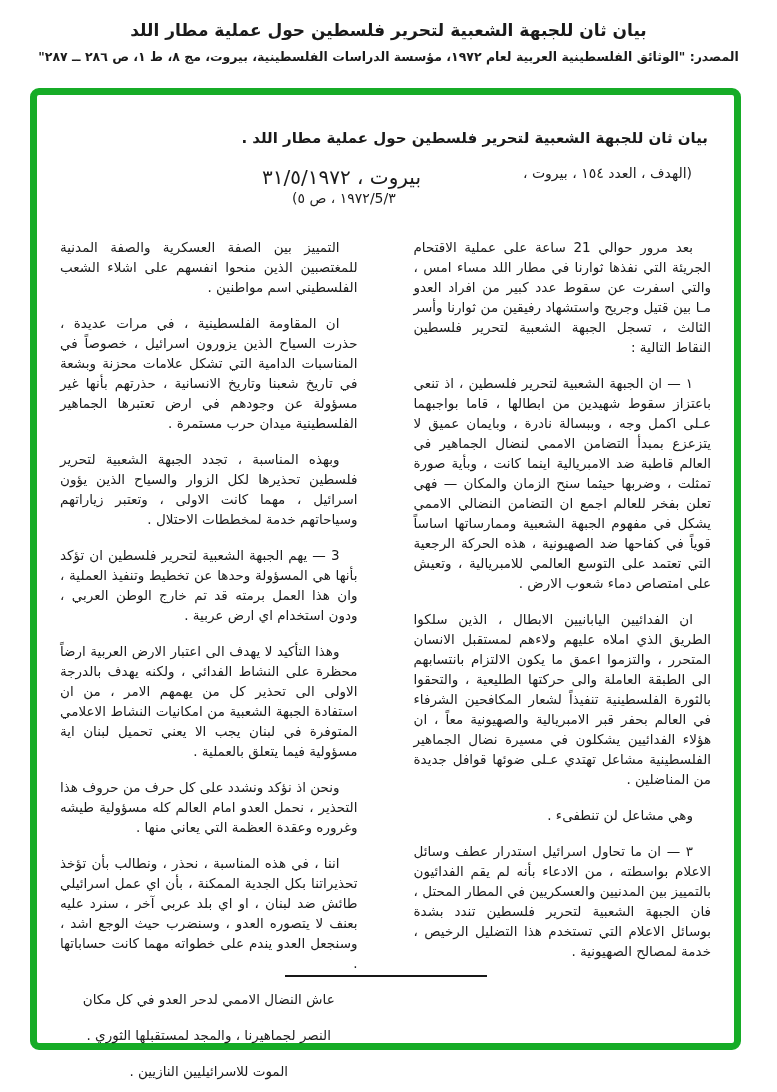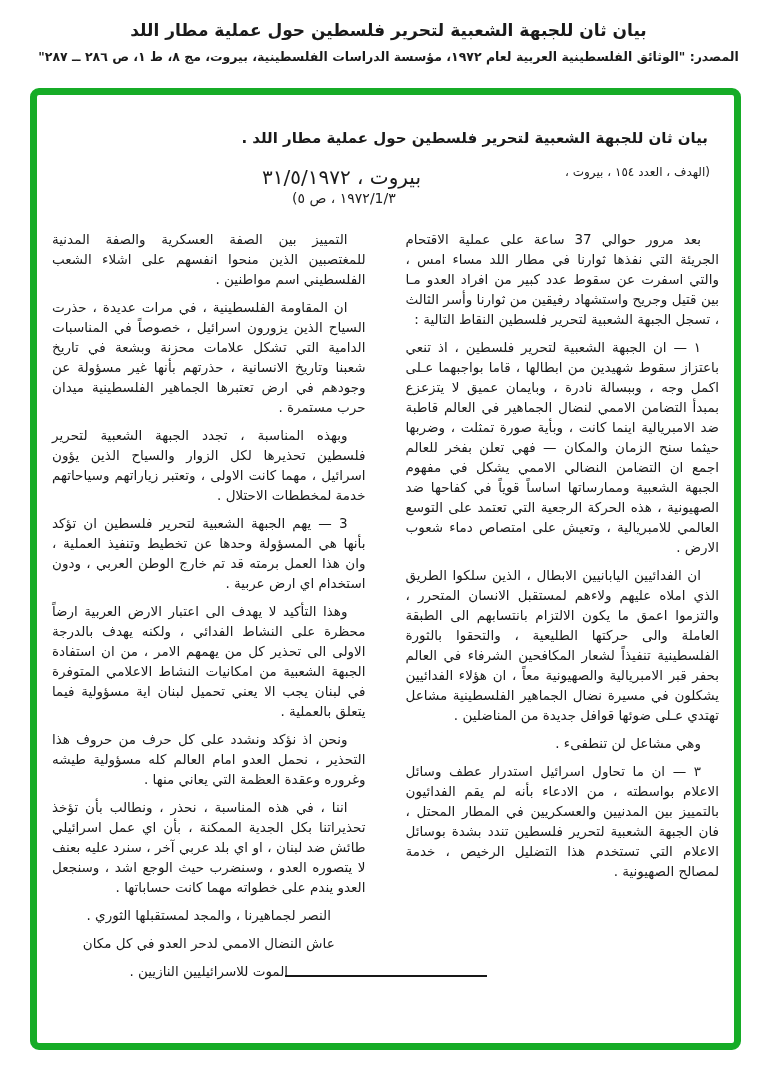--- a/index.html
+++ b/index.html
@@ -39,22 +39,22 @@
     top: 34px;
     right: 26px;
     left: 60px;
     text-align: right;
     font-size: 15px;
     font-weight: bold;
   }
   .citation-line1 {
     position: absolute;
     top: 70px;
-    right: 24px;
-    font-size: 12px;
+    right: 42px;
+    font-size: 14px;
   }
   .dateline {
     position: absolute;
     top: 70px;
     left: 225px;
     font-size: 20px;
   }
   .citation-line2 {
     position: absolute;
     top: 95px;
@@ -69,21 +69,21 @@
     display: flex;
     gap: 24px;
     align-items: flex-start;
   }
   .col {
     width: 50%;
     font-size: 13.5px;
     line-height: 20px;
     text-align: justify;
   }
-  .col p { text-indent: 18px; margin: 8px; }
+  .col p { text-indent: 18px; margin: 16px; }
   .closing { text-align: center; text-indent: 0 !important; }
   .bottom-rule {
     position: absolute;
     top: 880px;
     left: 50%;
     transform: translateX(-50%);
     width: 202px;
     border-top: 2px solid #181818;
   }
 </style>
@@ -93,38 +93,38 @@
 <div class="page-header">
   <div class="page-title">بيان ثان للجبهة الشعبية لتحرير فلسطين حول عملية مطار اللد</div>
   <div class="source-line">المصدر: "الوثائق الفلسطينية العربية لعام ١٩٧٢، مؤسسة الدراسات الفلسطينية، بيروت، مج ٨، ط ١، ص ٢٨٦ ــ ٢٨٧"</div>
 </div>
 
 <div class="document-frame" style="border-color: rgb(22, 172, 39);">
   <div class="doc-title">بيان ثان للجبهة الشعبية لتحرير فلسطين حول عملية مطار اللد .</div>
 
   <div class="citation-line1">(الهدف ، العدد ١٥٤ ، بيروت ،</div>
   <div class="dateline">بيروت ، ٣١/٥/١٩٧٢</div>
-  <div class="citation-line2">٣/1/١٩٧٢ ، ص ٥)</div>
+  <div class="citation-line2">٣/5/١٩٧٢ ، ص ٥)</div>
 
   <div class="columns">
     <div class="col">
-      <p>بعد مرور حوالي 37 ساعة على عملية الاقتحام الجريئة التي نفذها ثوارنا في مطار اللد مساء امس ، والتي اسفرت عن سقوط عدد كبير من افراد العدو مـا بين قتيل وجريح واستشهاد رفيقين من ثوارنا وأسر الثالث ، تسجل الجبهة الشعبية لتحرير فلسطين النقاط التالية :</p>
+      <p>بعد مرور حوالي 21 ساعة على عملية الاقتحام الجريئة التي نفذها ثوارنا في مطار اللد مساء امس ، والتي اسفرت عن سقوط عدد كبير من افراد العدو مـا بين قتيل وجريح واستشهاد رفيقين من ثوارنا وأسر الثالث ، تسجل الجبهة الشعبية لتحرير فلسطين النقاط التالية :</p>
       <p>١ — ان الجبهة الشعبية لتحرير فلسطين ، اذ تنعي باعتزاز سقوط شهيدين من ابطالها ، قاما بواجبهما عـلى اكمل وجه ، وببسالة نادرة ، وبايمان عميق لا يتزعزع بمبدأ التضامن الاممي لنضال الجماهير في العالم قاطبة ضد الامبريالية اينما كانت ، وبأية صورة تمثلت ، وضربها حيثما سنح الزمان والمكان — فهي تعلن بفخر للعالم اجمع ان التضامن النضالي الاممي يشكل في مفهوم الجبهة الشعبية وممارساتها اساساً قوياً في كفاحها ضد الصهيونية ، هذه الحركة الرجعية التي تعتمد على التوسع العالمي للامبريالية ، وتعيش على امتصاص دماء شعوب الارض .</p>
       <p>ان الفدائيين اليابانيين الابطال ، الذين سلكوا الطريق الذي املاه عليهم ولاءهم لمستقبل الانسان المتحرر ، والتزموا اعمق ما يكون الالتزام بانتسابهم الى الطبقة العاملة والى حركتها الطليعية ، والتحقوا بالثورة الفلسطينية تنفيذاً لشعار المكافحين الشرفاء في العالم بحفر قبر الامبريالية والصهيونية معاً ، ان هؤلاء الفدائيين يشكلون في مسيرة نضال الجماهير الفلسطينية مشاعل تهتدي عـلى ضوئها قوافل جديدة من المناضلين .</p>
       <p>وهي مشاعل لن تنطفىء .</p>
       <p>٣ — ان ما تحاول اسرائيل استدرار عطف وسائل الاعلام بواسطته ، من الادعاء بأنه لم يقم الفدائيون بالتمييز بين المدنيين والعسكريين في المطار المحتل ، فان الجبهة الشعبية لتحرير فلسطين تندد بشدة بوسائل الاعلام التي تستخدم هذا التضليل الرخيص ، خدمة لمصالح الصهيونية .</p>
     </div>
     <div class="col">
       <p>التمييز بين الصفة العسكرية والصفة المدنية للمغتصبين الذين منحوا انفسهم على اشلاء الشعب الفلسطيني اسم مواطنين .</p>
       <p>ان المقاومة الفلسطينية ، في مرات عديدة ، حذرت السياح الذين يزورون اسرائيل ، خصوصاً في المناسبات الدامية التي تشكل علامات محزنة وبشعة في تاريخ شعبنا وتاريخ الانسانية ، حذرتهم بأنها غير مسؤولة عن وجودهم في ارض تعتبرها الجماهير الفلسطينية ميدان حرب مستمرة .</p>
       <p>وبهذه المناسبة ، تجدد الجبهة الشعبية لتحرير فلسطين تحذيرها لكل الزوار والسياح الذين يؤون اسرائيل ، مهما كانت الاولى ، وتعتبر زياراتهم وسياحاتهم خدمة لمخططات الاحتلال .</p>
       <p>3 — يهم الجبهة الشعبية لتحرير فلسطين ان تؤكد بأنها هي المسؤولة وحدها عن تخطيط وتنفيذ العملية ، وان هذا العمل برمته قد تم خارج الوطن العربي ، ودون استخدام اي ارض عربية .</p>
       <p>وهذا التأكيد لا يهدف الى اعتبار الارض العربية ارضاً محظرة على النشاط الفدائي ، ولكنه يهدف بالدرجة الاولى الى تحذير كل من يهمهم الامر ، من ان استفادة الجبهة الشعبية من امكانيات النشاط الاعلامي المتوفرة في لبنان يجب الا يعني تحميل لبنان اية مسؤولية فيما يتعلق بالعملية .</p>
       <p>ونحن اذ نؤكد ونشدد على كل حرف من حروف هذا التحذير ، نحمل العدو امام العالم كله مسؤولية طيشه وغروره وعقدة العظمة التي يعاني منها .</p>
       <p>اننا ، في هذه المناسبة ، نحذر ، ونطالب بأن تؤخذ تحذيراتنا بكل الجدية الممكنة ، بأن اي عمل اسرائيلي طائش ضد لبنان ، او اي بلد عربي آخر ، سنرد عليه بعنف لا يتصوره العدو ، وسنضرب حيث الوجع اشد ، وسنجعل العدو يندم على خطواته مهما كانت حساباتها .</p>
+      <p class="closing">عاش النضال الاممي لدحر العدو في كل مكان</p>
       <p class="closing">النصر لجماهيرنا ، والمجد لمستقبلها الثوري .</p>
-      <p class="closing">عاش النضال الاممي لدحر العدو في كل مكان</p>
       <p class="closing">الموت للاسرائيليين النازيين .</p>
     </div>
   </div>
 
   <div class="bottom-rule"></div>
 </div>
 
 </body></html>

